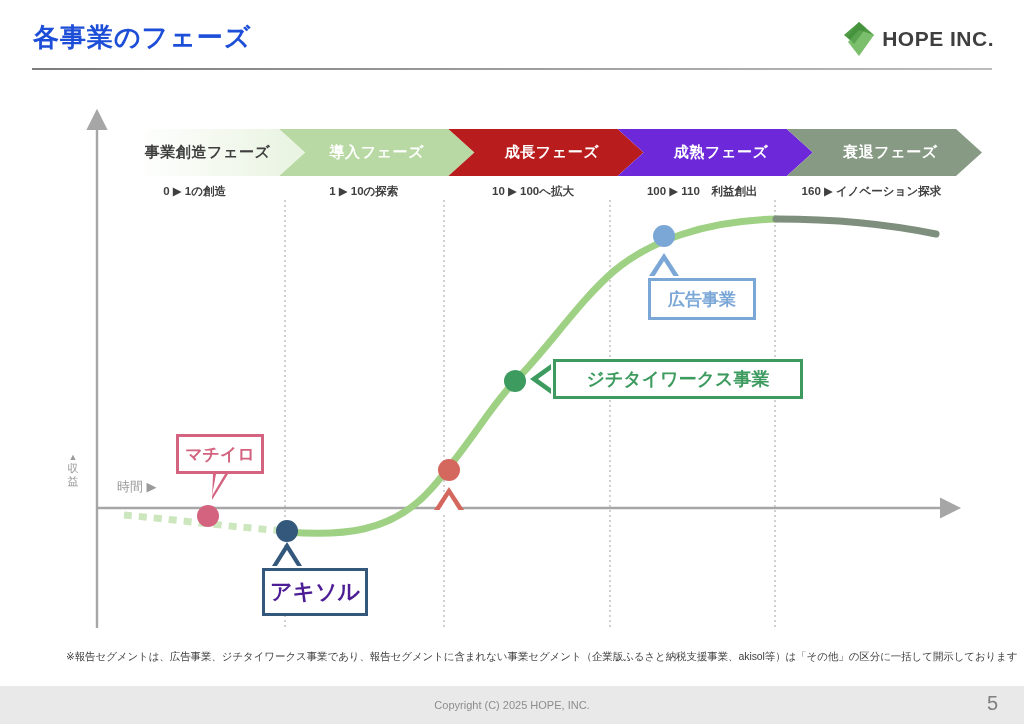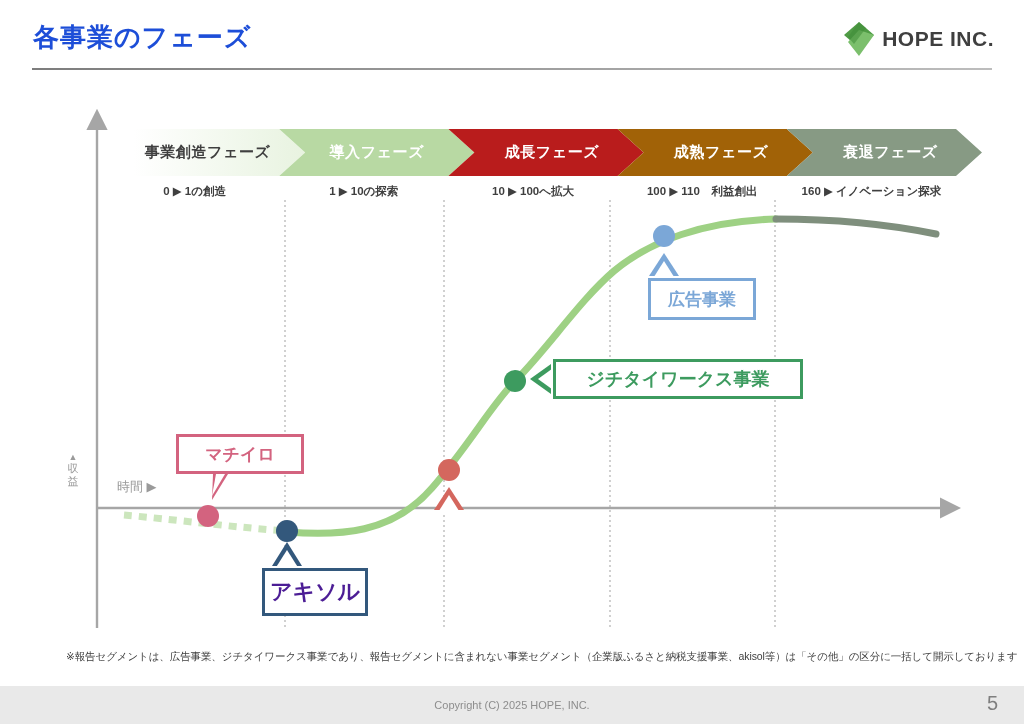--- a/index.html
+++ b/index.html
@@ -61,21 +61,21 @@
     position:absolute;left:105px;top:478px;
     font-size:13px;color:#9a9a9a;white-space:nowrap;padding-left:12px;
   }
 
   
   .callout{
     position:absolute;background:#fff;border:3px solid #000;
     display:flex;align-items:center;justify-content:center;
     font-weight:bold;white-space:nowrap;box-sizing:border-box;
   }
-  .co-machiiro{left:176px;top:434px;width:128px;height:40px;
+  .co-machiiro{left:176px;top:434px;width:88px;height:40px;
     border-color:#d3637f;color:#d3637f;font-size:17px;}
   .co-akisol{left:262px;top:568px;width:106px;height:48px;
     border-color:#33587c;color:#4c1d95;font-size:22px;}
   .co-kigyo{left:425px;top:512px;width:310px;height:42px;
     border-color:#d4675e;color:#d4675e;font-size:19px;}
   .co-jichitai{left:553px;top:359px;width:250px;height:40px;
     border-color:#3d9b5f;color:#3d9b5f;font-size:18px;}
   .co-koukoku{left:648px;top:278px;width:108px;height:42px;
     border-color:#7ba7d7;color:#7ba7d7;font-size:17px;}
 
@@ -119,21 +119,21 @@
 
   <div class="chev" style="left: 0px; width: 195.2px; clip-path: polygon(0px 0px, calc(100% - 26px) 0px, 100% 50%, calc(100% - 26px) 100%, 0px 100%); background: linear-gradient(to right, rgb(255, 255, 255) 0%, rgb(255, 255, 255) 12%, rgb(232, 243, 224) 100%);">
         <span style="color: rgb(63, 63, 63); margin-left: 0px;">事業創造フェーズ</span>
       </div>
       <div class="chev" style="left: 169.2px; width: 195.2px; clip-path: polygon(0px 0px, calc(100% - 26px) 0px, 100% 50%, calc(100% - 26px) 100%, 0px 100%, 26px 50%); background: rgb(184, 217, 163);">
         <span style="color: rgb(255, 255, 255); margin-left: 0;">導入フェーズ</span>
       </div>
       <div class="chev" style="left: 338.4px; width: 195.2px; clip-path: polygon(0px 0px, calc(100% - 26px) 0px, 100% 50%, calc(100% - 26px) 100%, 0px 100%, 26px 50%); background: #b91c1c;">
         <span style="color: rgb(255, 255, 255); margin-left: 12px;">成長フェーズ</span>
       </div>
-      <div class="chev" style="left: 507.6px; width: 195.2px; clip-path: polygon(0px 0px, calc(100% - 26px) 0px, 100% 50%, calc(100% - 26px) 100%, 0px 100%, 26px 50%); background: #a16207;">
+      <div class="chev" style="left: 507.6px; width: 195.2px; clip-path: polygon(0px 0px, calc(100% - 26px) 0px, 100% 50%, calc(100% - 26px) 100%, 0px 100%, 26px 50%); background: #6d28d9;">
         <span style="color: rgb(255, 255, 255); margin-left: 12px;">成熟フェーズ</span>
       </div>
       <div class="chev" style="left: 676.8px; width: 195.2px; clip-path: polygon(0px 0px, calc(100% - 26px) 0px, 100% 50%, calc(100% - 26px) 100%, 0px 100%, 26px 50%); background: rgb(135, 154, 132);">
         <span style="color: rgb(255, 255, 255); margin-left: 12px;">衰退フェーズ</span>
       </div>
     </div>
   <div class="sublabels">
       <div class="sublab" style="left: 0px; width: 169.2px;">0 ▶ 1の創造</div>
       <div class="sublab" style="left: 169.2px; width: 169.2px;">1 ▶ 10の探索</div>
       <div class="sublab" style="left: 338.4px; width: 169.2px;">10 ▶ 100へ拡大</div>

